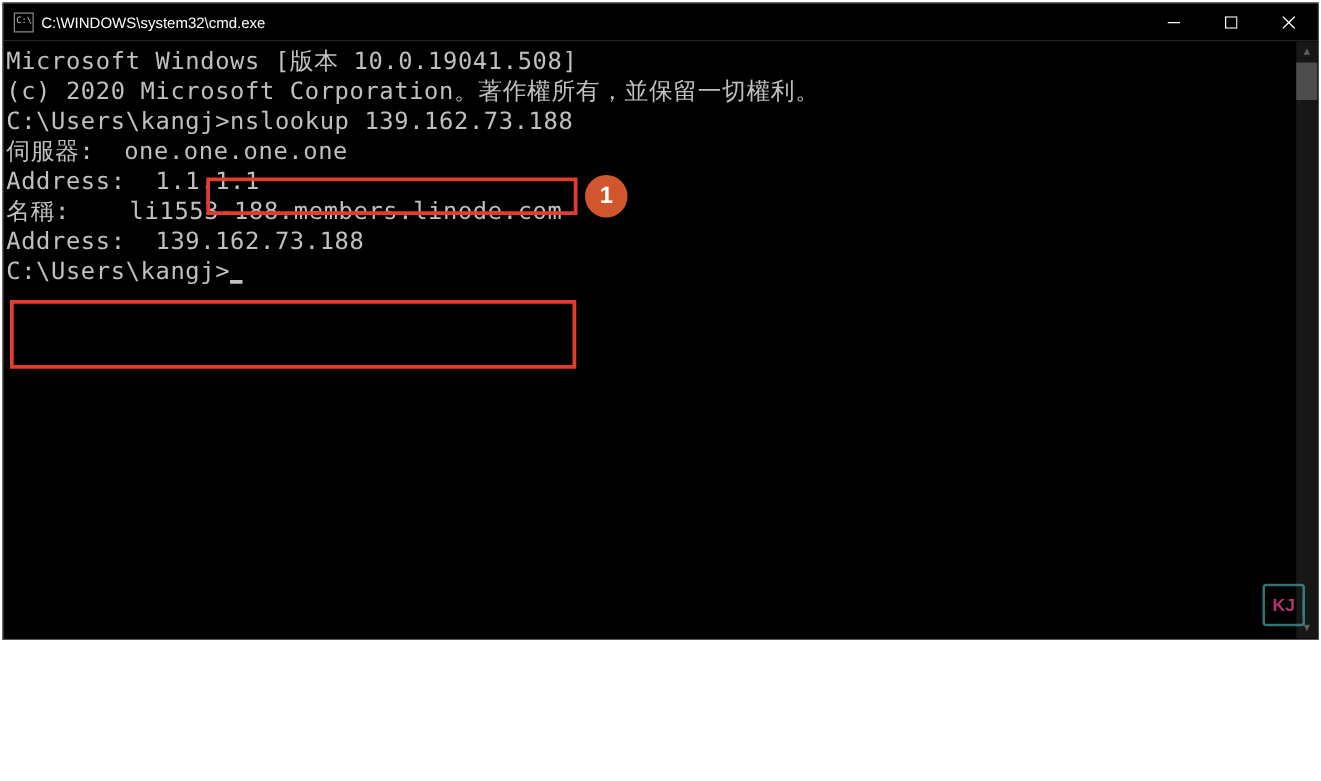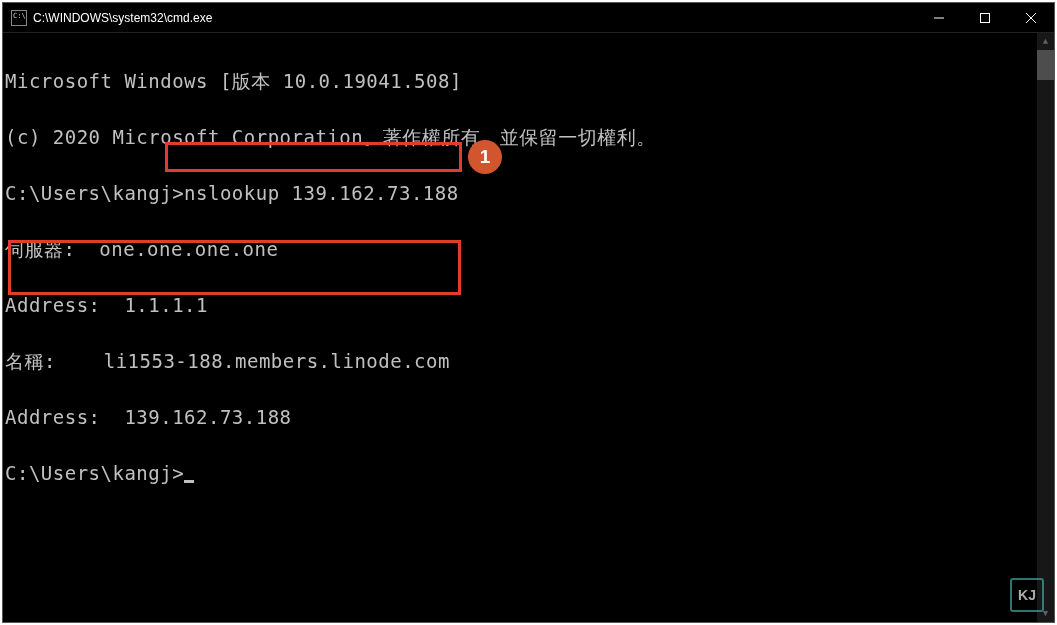--- a/index.html
+++ b/index.html
@@ -14,21 +14,21 @@
       width: 1057px;
       height: 625px;
       position: relative;
     }
     
     .window {
       position: absolute;
       left: 2px;
       top: 2px;
       width: 1053px;
-      height: 621px;
+      height: 510px;
       background: #000;
       border: 1px solid #555;
       display: flex;
       flex-direction: column;
     }
     
     .titlebar {
       height: 30px;
       background: #000;
       display: flex;
@@ -199,35 +199,35 @@
       width: 34px;
       height: 34px;
       border: 2px solid #449999;
       border-radius: 3px;
       display: flex;
       align-items: center;
       justify-content: center;
       font-family: sans-serif;
       font-size: 14px;
       font-weight: bold;
-      color: #e5e5e5;
+      color: #ec4899;
       position: relative;
     }
     
     .watermark-logo::after {
       content: "";
       position: absolute;
       right: -2px;
       top: 10px;
       width: 6px;
       height: 14px;
       border-right: 2px solid #449999;
     }
     
-    .line { display: block; margin-top: 32px; }
+    .line { display: block; }
   </style>
 </head>
 <body>
 
 <div class="window">
 
   <div class="titlebar">
     <div class="titlebar-icon"></div>
     <div class="titlebar-title">C:\WINDOWS\system32\cmd.exe</div>
     <div class="titlebar-controls">

